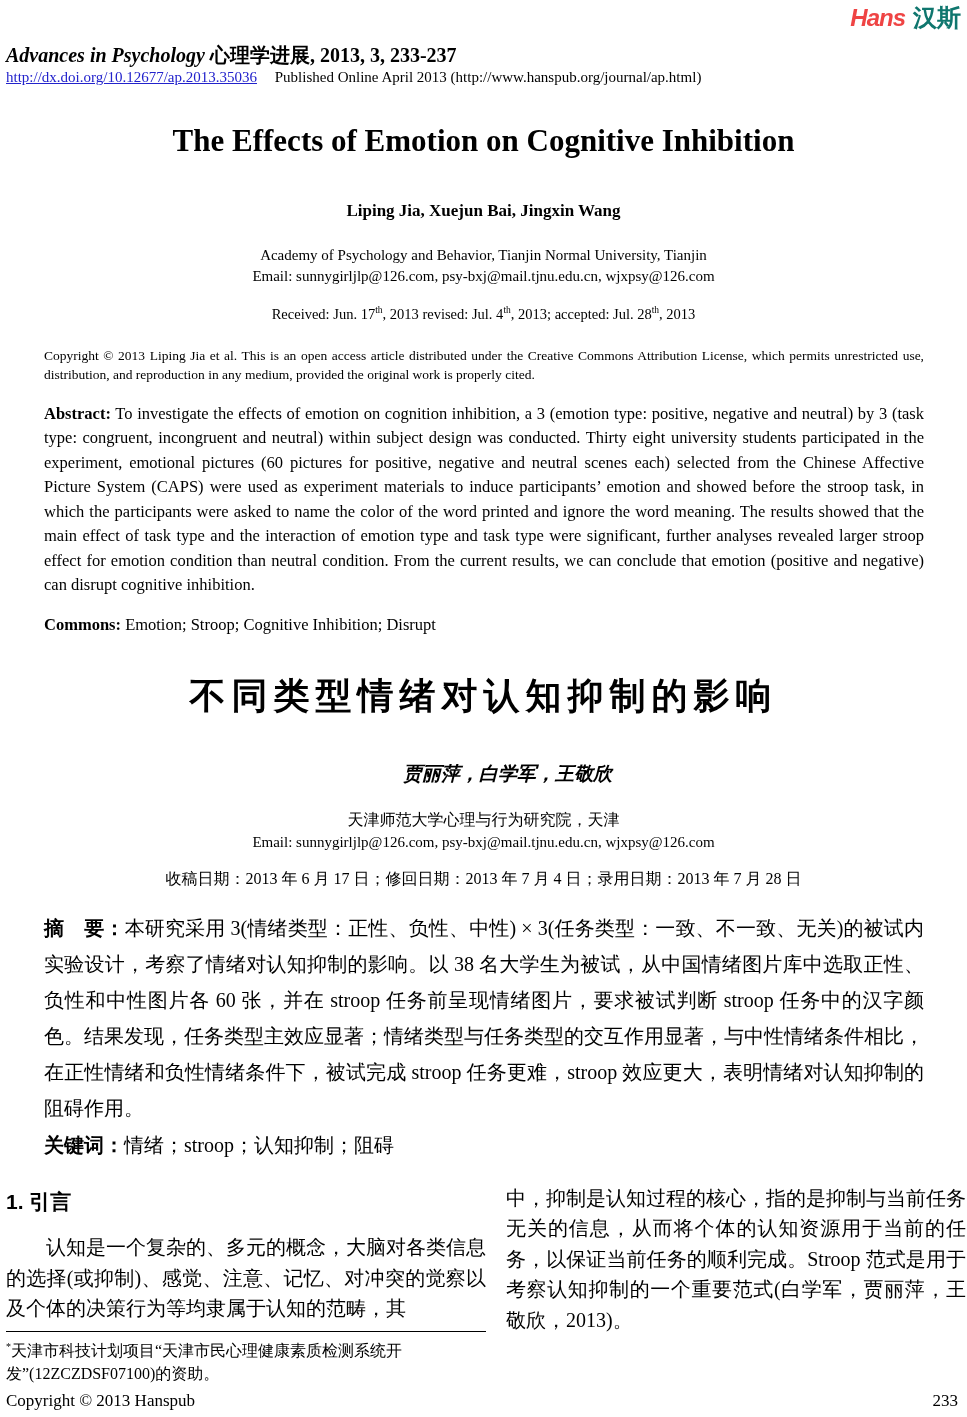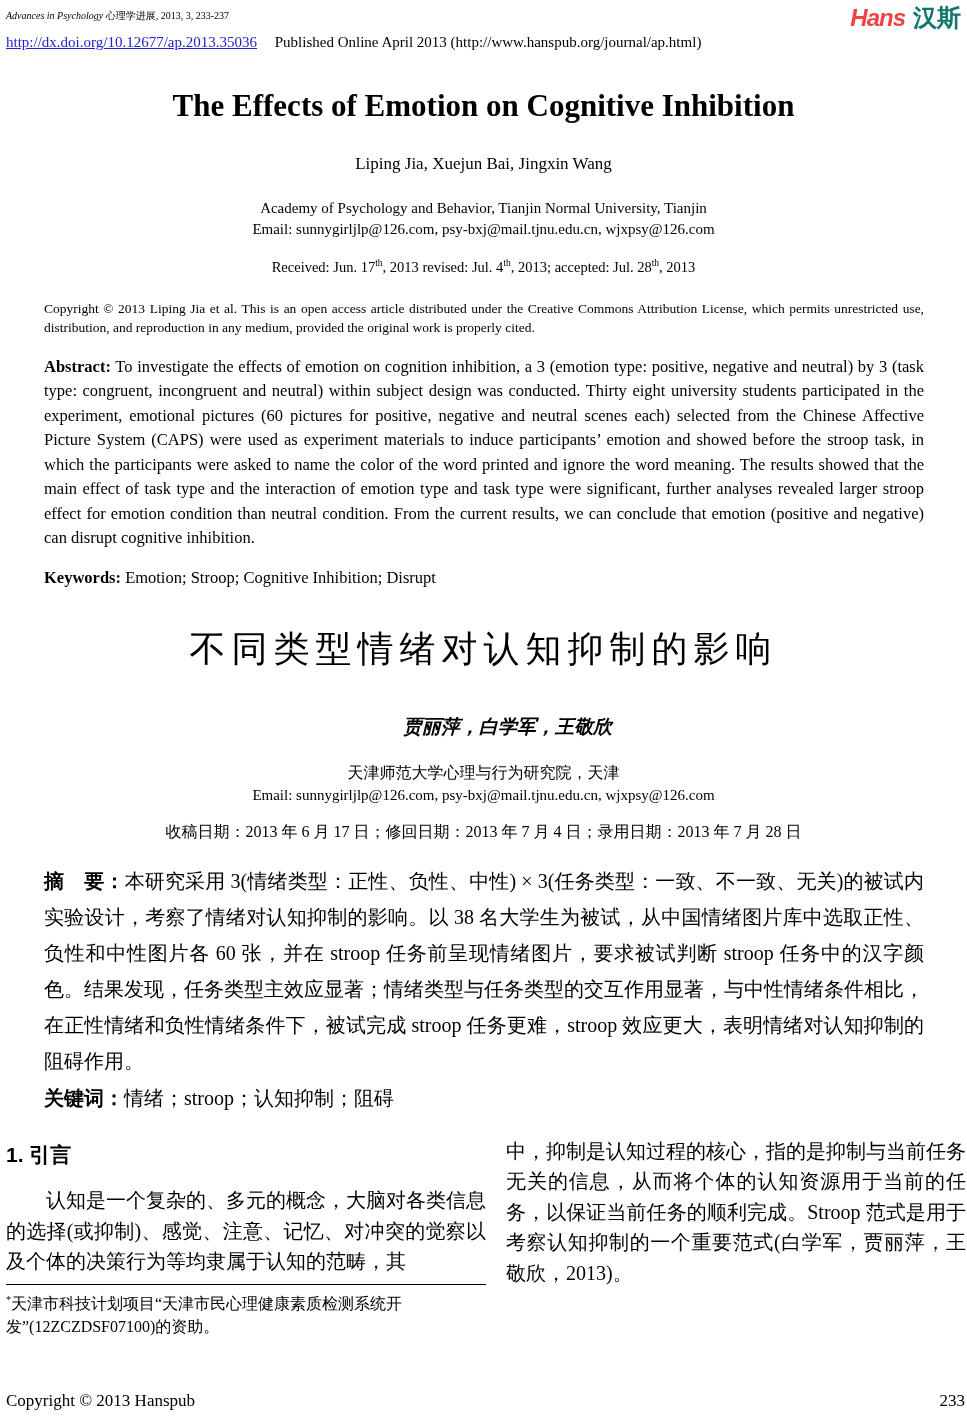--- a/index.html
+++ b/index.html
@@ -7,62 +7,62 @@
     position:relative;
     width:967px;height:1417px;
     background:#ffffff;color:#000;
     font-family:"Liberation Serif", serif;
     overflow:hidden;box-sizing:border-box;
     padding-top:6px;
   }
   
   .hdr{padding:0 6px;}
   .hdr-row{display:flex;justify-content:space-between;align-items:flex-start;}
-  .hdr-line1{font-size:10px;font-weight:normal;line-height:19px;}
+  .hdr-line1{font-size:20px;font-weight:bold;line-height:19px;margin-top:40px;}
   .jname{font-style:italic;}
   .jinfo{font-style:normal;}
   .logo{font-size:24px;font-weight:bold;line-height:24px;white-space:nowrap;}
   .logo-en{color:#ef4444;font-style:italic;font-family:"Liberation Sans",sans-serif;letter-spacing:-1px;}
   .logo-cn{color:#0f766e;font-family:"Liberation Sans",sans-serif;margin-left:8px;}
   .hdr-line2{font-size:15px;margin-top:3px;line-height:19px;}
   .doi{color:#2222cc;text-decoration:underline;cursor:pointer;}
   .pub{margin-left:14px;}
   
   .title-en{margin:34px 20px 0;text-align:center;font-size:31px;font-weight:bold;line-height:40px;}
-  .authors-en{margin-top:28px;text-align:center;font-size:17px;font-weight:normal;}
+  .authors-en{margin-top:40px;text-align:center;font-size:17px;font-weight:bold;}
   .affil{margin-top:24px;text-align:center;font-size:15px;line-height:20px;}
   .email-line{margin-top:1px;text-align:center;font-size:15px;line-height:20px;}
   .received{margin-top:19px;text-align:center;font-size:14.5px;}
   .received sup{font-size:9.5px;}
   
   .copyright-note{margin:23px 43px 0 44px;font-size:13.5px;line-height:19px;text-align:justify;}
   .abstract{margin:18px 43px 0 44px;font-size:16.5px;line-height:24.5px;text-align:justify;}
   .keywords{margin:17px 43px 0 44px;font-size:16.5px;}
   b.lbl{font-weight:bold;}
   .hei{font-family:"Liberation Sans",sans-serif;font-weight:bold;}
   
-  .title-cn{margin:38px 0 0;text-align:center;font-size:36px;font-weight:normal;letter-spacing:6px;font-family:"Liberation Sans",sans-serif;line-height:46px;}
+  .title-cn{margin:38px 0 0;text-align:center;font-size:36px;font-weight:bold;letter-spacing:6px;font-family:"Liberation Sans",sans-serif;line-height:46px;}
   .authors-cn{margin-top:42px;text-align:center;font-size:19px;font-weight:bold;font-style:italic;padding-left:48px;}
   .affil-cn{margin-top:22px;text-align:center;font-size:16px;line-height:22px;}
   .dates-cn{margin-top:17px;text-align:center;font-size:16px;}
   .abstract-cn{margin:20px 43px 0 44px;font-size:20px;line-height:36px;text-align:justify;}
   .keywords-cn{margin:6px 43px 0 44px;font-size:20px;}
   
   .cols{display:flex;gap:20px;margin:24px 1px 0 6px;}
   .col{font-size:20px;line-height:30.5px;text-align:justify;}
   .col-left{flex:0 0 480px;}
   .col-right{flex:1;}
   .sec-head{font-size:21px;font-weight:bold;font-family:"Liberation Sans",sans-serif;margin:4px 0 15px;}
   .col p{margin:0;}
   .indent{text-indent:2em;}
   .fn-rule{border:none;border-top:1.5px solid #000;margin:7px 0 3px;width:100%;}
   .footnote{font-size:16px;line-height:23px;text-align:left;}
   .footnote sup{font-size:10px;}
   
-  .page-footer{position:absolute;left:6px;right:2px;bottom:6px;display:flex;justify-content:space-between;font-size:17px;}
+  .page-footer{position:absolute;left:6px;right:9px;bottom:6px;display:flex;justify-content:space-between;font-size:17px;}
 </style>
 </head>
 <body>
 
 <div class="page">
 
   <div class="hdr">
     <div class="hdr-row">
       <div class="hdr-line1">
         <span class="jname">Advances in Psychology</span>
@@ -90,21 +90,21 @@
   </div>
 
   <p class="copyright-note">Copyright © 2013 Liping Jia et al. This is an open access article distributed under the Creative Commons Attribution License, which permits unrestricted use, distribution, and reproduction in any medium, provided the original work is properly cited.</p>
 
   <p class="abstract">
     <b class="lbl">Abstract:</b>
     <span>To investigate the effects of emotion on cognition inhibition, a 3 (emotion type: positive, negative and neutral) by 3 (task type: congruent, incongruent and neutral) within subject design was conducted. Thirty eight university students participated in the experiment, emotional pictures (60 pictures for positive, negative and neutral scenes each) selected from the Chinese Affective Picture System (CAPS) were used as experiment materials to induce participants’ emotion and showed before the stroop task, in which the participants were asked to name the color of the word printed and ignore the word meaning. The results showed that the main effect of task type and the interaction of emotion type and task type were significant, further analyses revealed larger stroop effect for emotion condition than neutral condition. From the current results, we can conclude that emotion (positive and negative) can disrupt cognitive inhibition.</span>
   </p>
 
   <p class="keywords">
-    <b class="lbl">Keywords:</b>
+    <b class="lbl">Commons:</b>
     <span>Emotion; Stroop; Cognitive Inhibition; Disrupt</span>
   </p>
 
   <h2 class="title-cn">不同类型情绪对认知抑制的影响</h2>
 
   <div class="authors-cn">贾丽萍，白学军，王敬欣</div>
 
   <div class="affil-cn">天津师范大学心理与行为研究院，天津</div>
   <div class="email-line">Email: sunnygirljlp@126.com, psy-bxj@mail.tjnu.edu.cn, wjxpsy@126.com</div>
 

